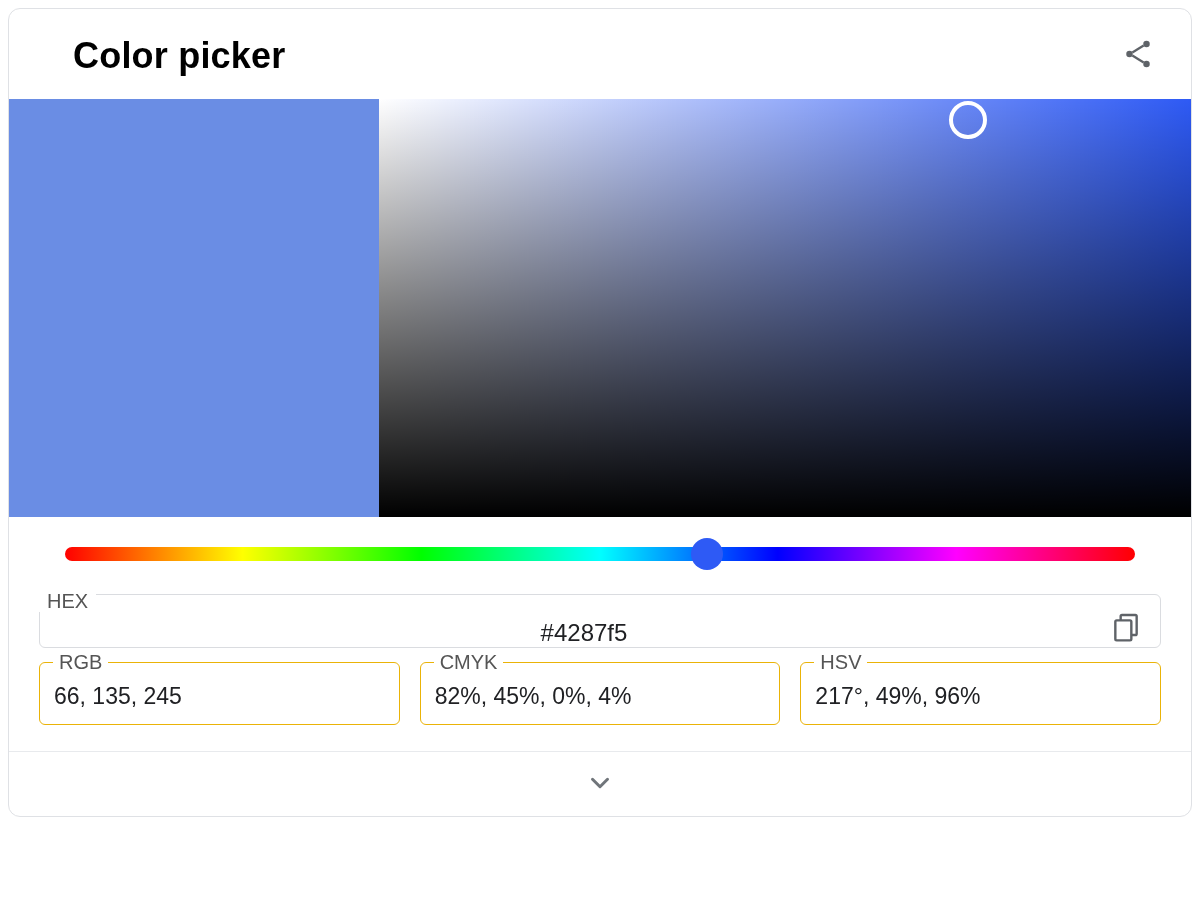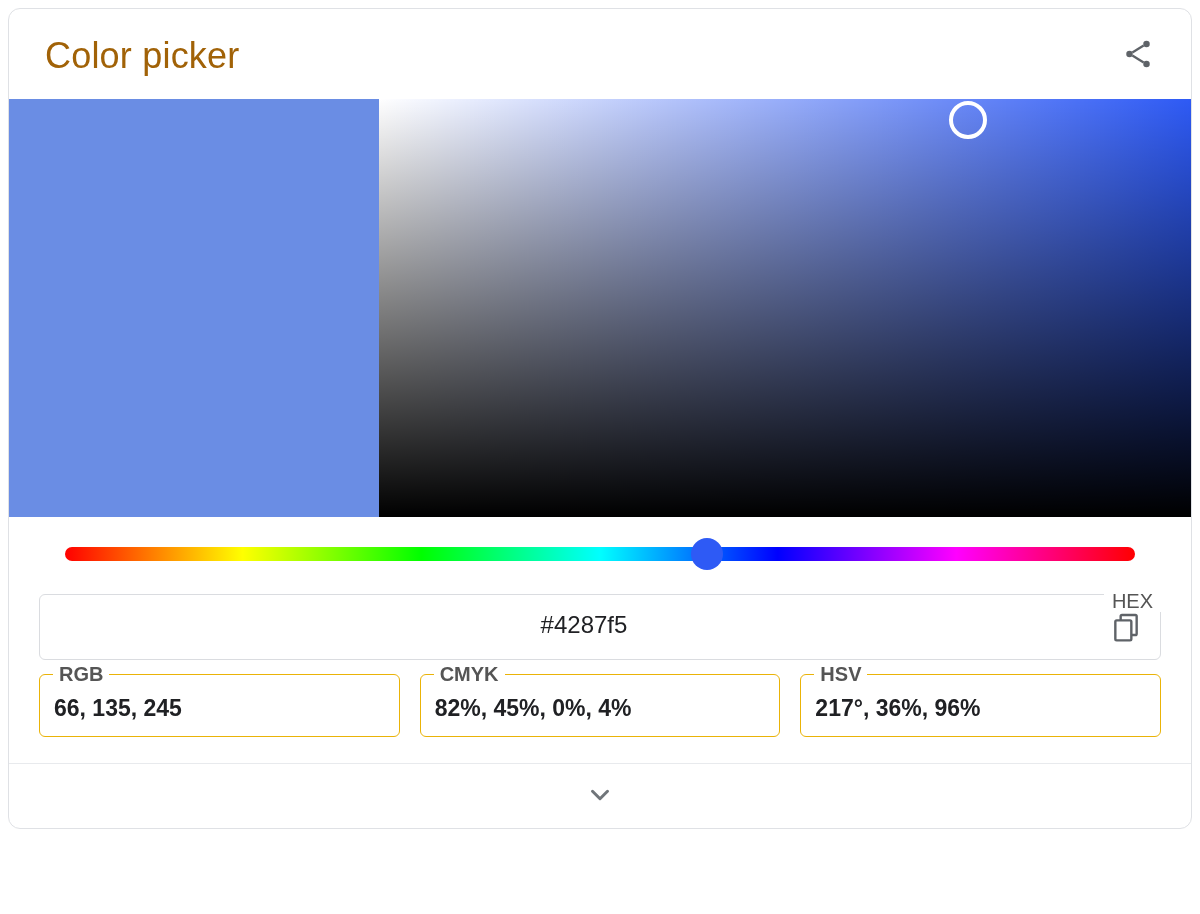--- a/index.html
+++ b/index.html
@@ -19,23 +19,24 @@
     background: #fff;
   }
   .header {
     display: flex;
     align-items: center;
     justify-content: space-between;
     padding: 26px 36px 22px 36px;
   }
   .title {
     font-size: 36px;
-    font-weight: 400;
-    color: #a16207;
+    font-weight: 700;
+    color: #000000;
     letter-spacing: 0.2px;
+    margin-left: 28px;
   }
   .share { color: #5f6368; cursor: pointer; }
   
   .color-area {
     display: flex;
     height: 418px;
     position: relative;
   }
   .swatch {
     width: 370px;
@@ -82,39 +83,39 @@
     position: absolute;
     top: 50%;
     width: 32px; height: 32px;
     border-radius: 50%;
     transform: translate(-50%, -50%);
     cursor: grab;
   }
   
   .hex-section { padding: 20px 30px 0 30px; }
   .hex-label-row {
-    text-align: right;
+    text-align: left;
     font-size: 20px;
     color: #555;
     height: 14px;
     position: relative;
   }
   .hex-label {
     background: #fff;
     padding: 0 8px;
     position: relative;
     top: -1px;
   }
   .hex-box {
     border: 1px solid #dadce0;
     border-radius: 6px;
     margin-top: -11px;
-    padding: 16px 18px 12px 18px;
-    display: flex;
-    align-items: flex-start;
+    padding: 16px 18px 0 18px;
+    display: flex;
+    align-items: flex-end;
     justify-content: space-between;
   }
   .hex-value-wrap {
     flex: 1;
     text-align: center;
   }
   .hex-value {
     font-size: 24px;
     color: #202124;
     border: none;
@@ -122,21 +123,20 @@
     text-align: center;
     width: 100%;
     background: transparent;
   }
   .copy { color: #5f6368; cursor: pointer; flex: 0 0 auto; }
   
   .formats {
     display: flex;
     gap: 20px;
     padding: 14px 30px 26px 30px;
-    font-weight: bold;
   }
   .format-cell { flex: 1; position: relative; }
   .format-label {
     position: absolute;
     top: -11px;
     left: 14px;
     background: #fff;
     padding: 0 6px;
     font-size: 20px;
     color: #555;
@@ -212,21 +212,21 @@
     <div class="format-cell">
       <div class="format-label">RGB</div>
       <div class="format-box">66, 135, 245</div>
     </div>
     <div class="format-cell">
       <div class="format-label">CMYK</div>
       <div class="format-box">82%, 45%, 0%, 4%</div>
     </div>
     <div class="format-cell">
       <div class="format-label">HSV</div>
-      <div class="format-box">217°, 36%, 96%</div>
+      <div class="format-box">217°, 49%, 96%</div>
     </div>
   </div>
 
   <div class="footer">
     <span class="chevron">
       <svg width="30" height="30" viewBox="0 0 24 24" fill="none" stroke="currentColor" stroke-width="2.4" stroke-linecap="round" stroke-linejoin="round">
         <polyline points="6 9 12 15 18 9"></polyline>
       </svg>
     </span>
   </div>

